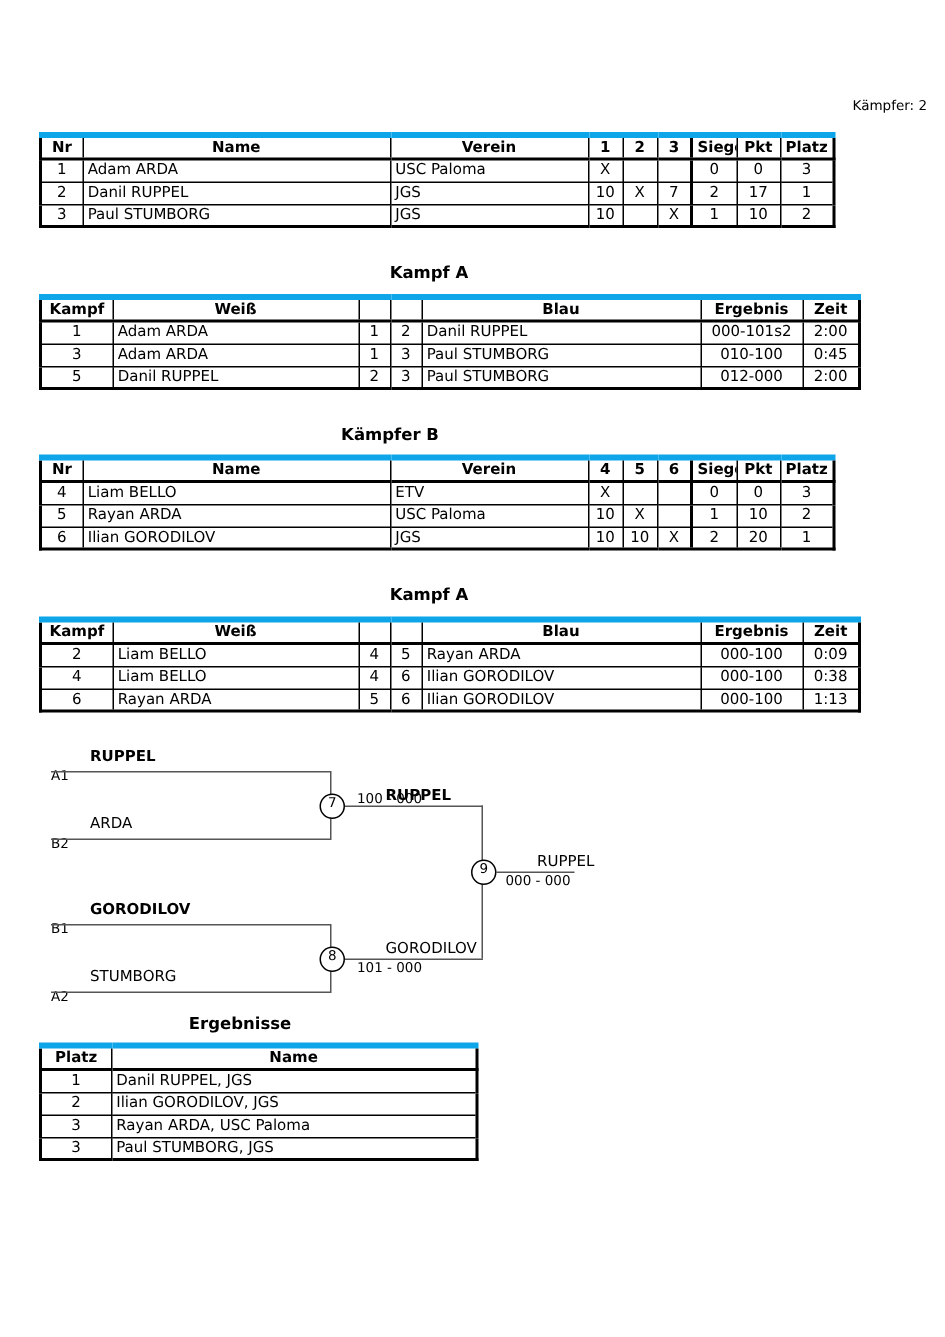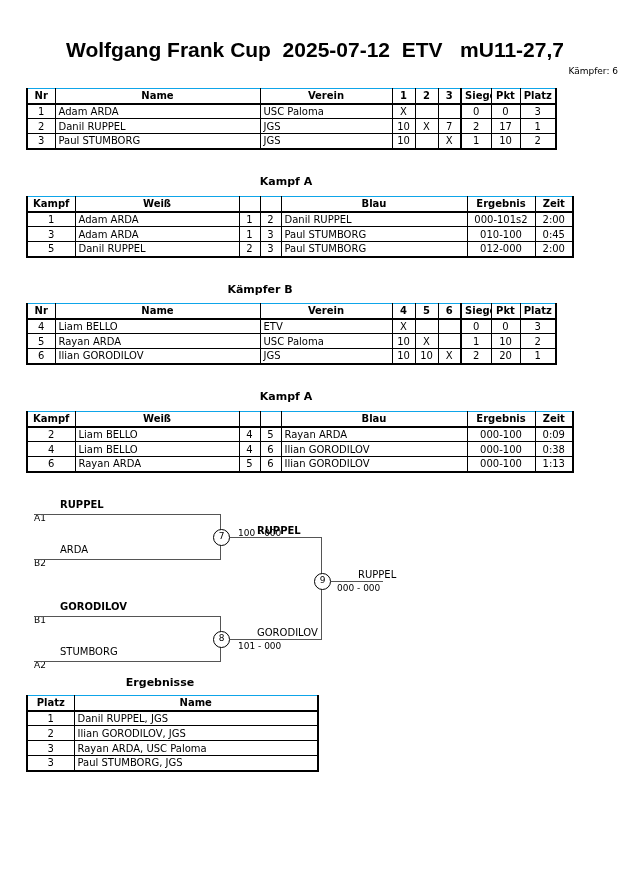--- a/index.html
+++ b/index.html
@@ -72,21 +72,21 @@
     font-weight: normal;
   }
   table.grid thead th {
     font-weight: bold;
     text-align: center;
     border-bottom: 2px solid #000;
   }
   table.grid tbody tr:last-child td { border-bottom: 2px solid #000; }
   table.grid thead tr th:first-child { border-left: 2px solid #000; }
   table.grid thead tr th:last-child { border-right: 2px solid #000; }
-  table.grid thead tr th { border-top: 1px solid #0ea5e9; }
+  table.grid thead tr th { border-top: 4px solid #0ea5e9; }
   table.grid tbody tr td:first-child { border-left: 2px solid #000; }
   table.grid tbody tr td:last-child { border-right: 2px solid #000; }
 
   .c { text-align: center; }
   .l { text-align: left; }
   .b { font-weight: bold; }
 
   
   .sep-left { border-left: 2px solid #000 !important; }
 
@@ -141,22 +141,21 @@
     border-left: 1.5px solid #555;
   }
 
   
 </style>
 </head>
 <body>
 
 <div class="page">
 
-  <div class="title">Wolfgang Frank Cup  2025-07-12  ETV   mU11-27,7</div>
-  <div class="kaempfer-count">Kämpfer: 6</div>
+  <div class="kaempfer-count">Kämpfer: 2</div>
 
 
   <table class="grid" id="tbl-pool-a" style="left:26px;top:88px;width:493px;">
     <colgroup>
       <col style="width:28px">
         <col style="width:205px">
         <col style="width:132px">
       <col style="width:23px">
         <col style="width:23px">
         <col style="width:23px">

